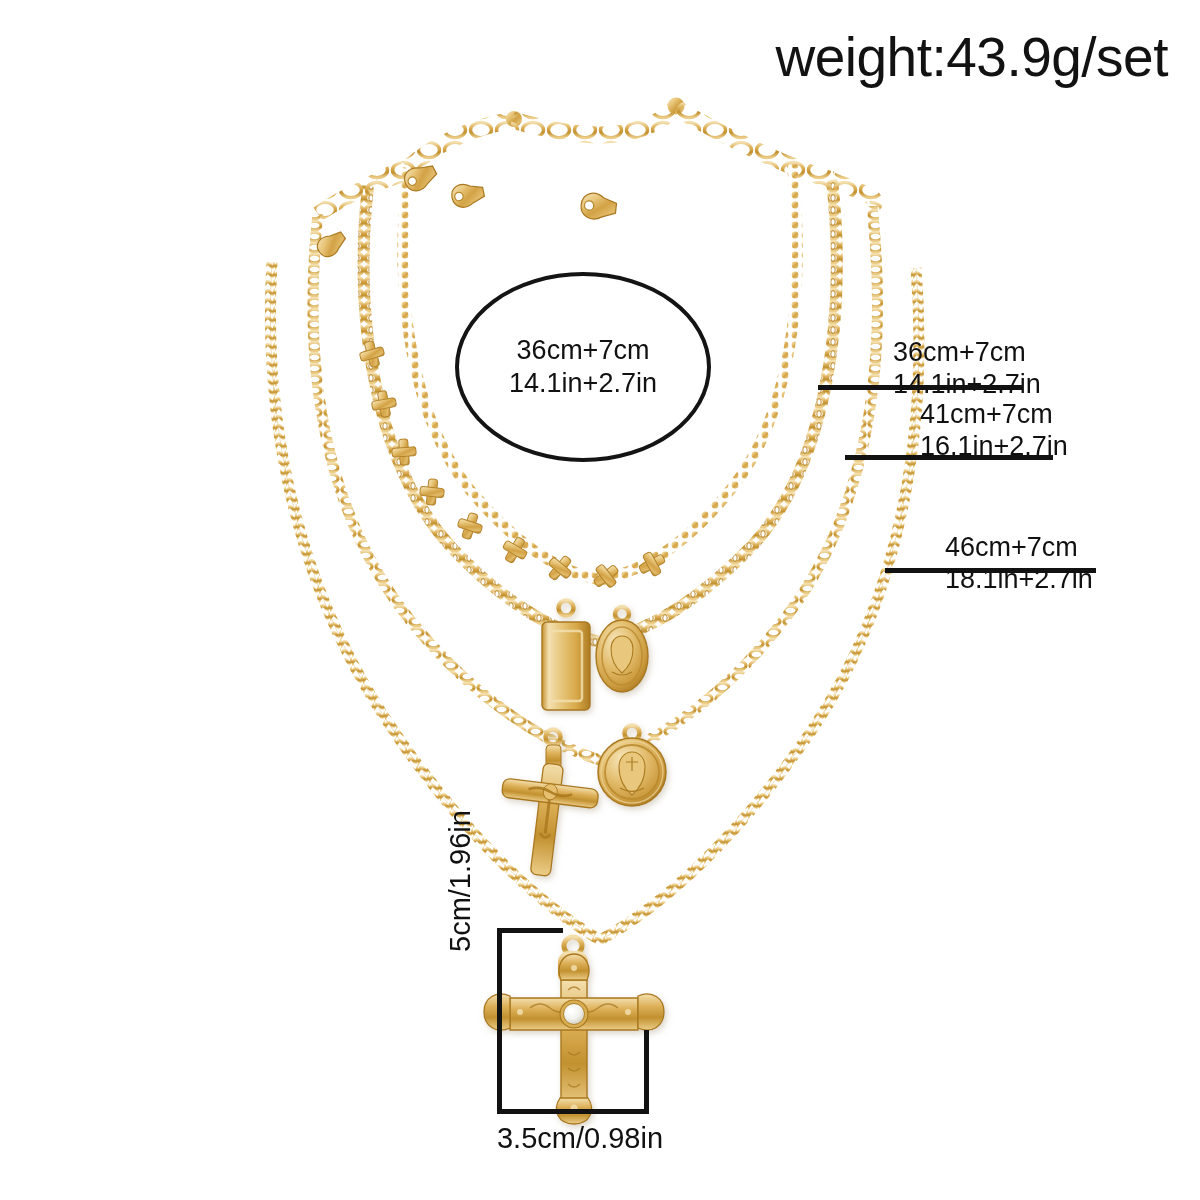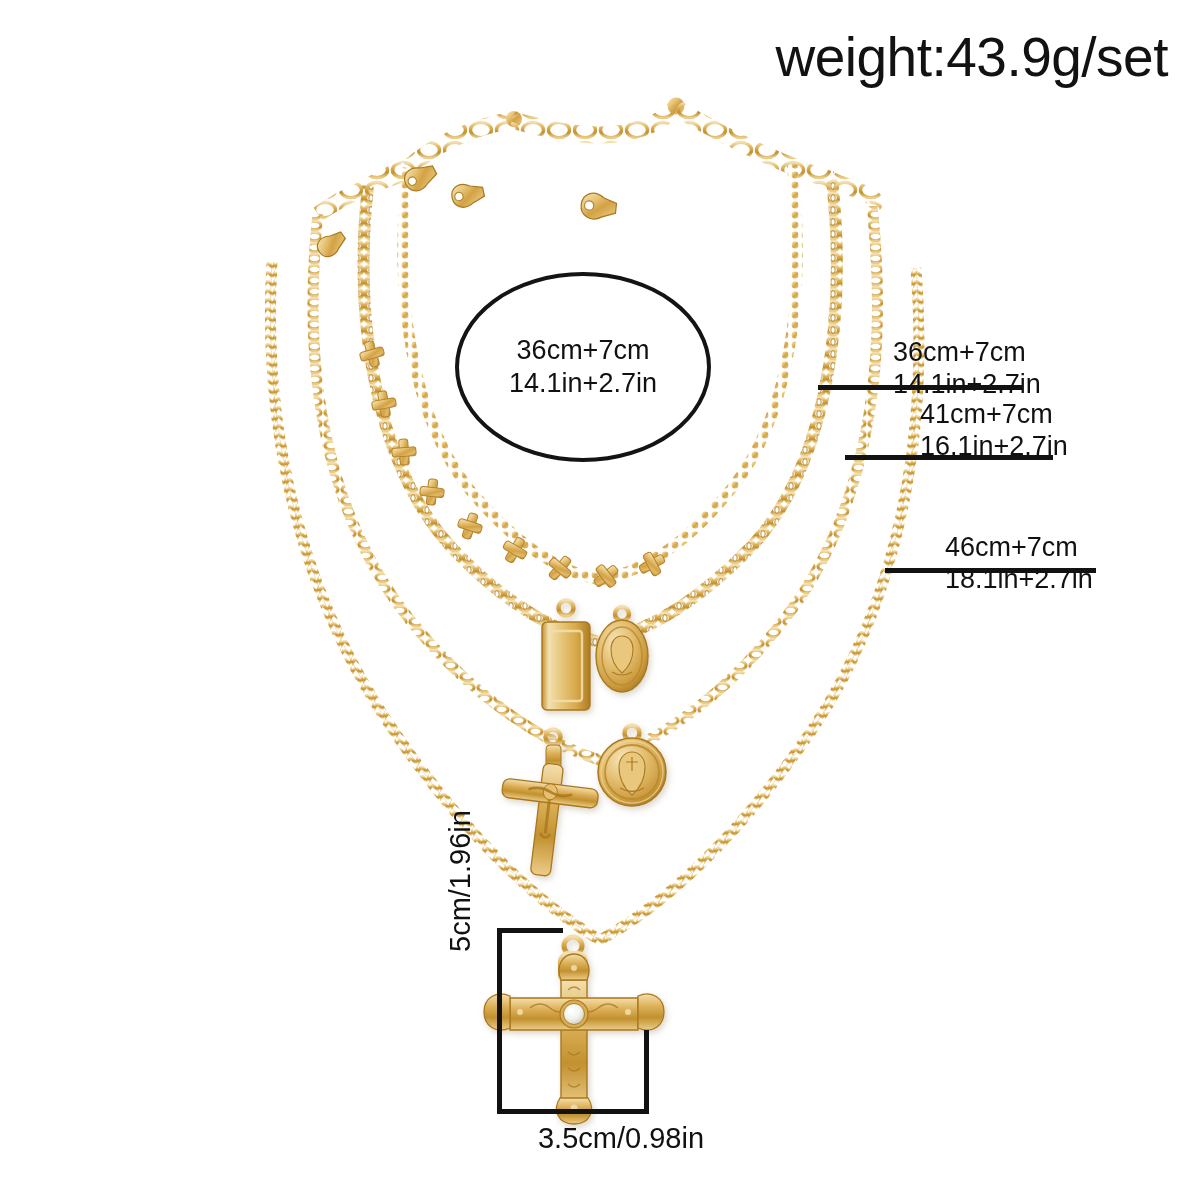--- a/index.html
+++ b/index.html
@@ -84,21 +84,20 @@
   }
   .horiz-label {
     position: absolute;
     left: 495px;
     top: 1122px;
     width: 170px;
     text-align: center;
     font-size: 29px;
     color: #111111;
     white-space: nowrap;
-    margin-left: 41px;
   }
 
   
   .brk { position: absolute; background: #121212; }
   .brk-h { height: 5px; }
   .brk-v { width: 5px; }
 
   
   #art { position: absolute; inset: 0; }
   svg.art { position: absolute; left: 0; top: 0; width: 1200px; height: 1200px; }

